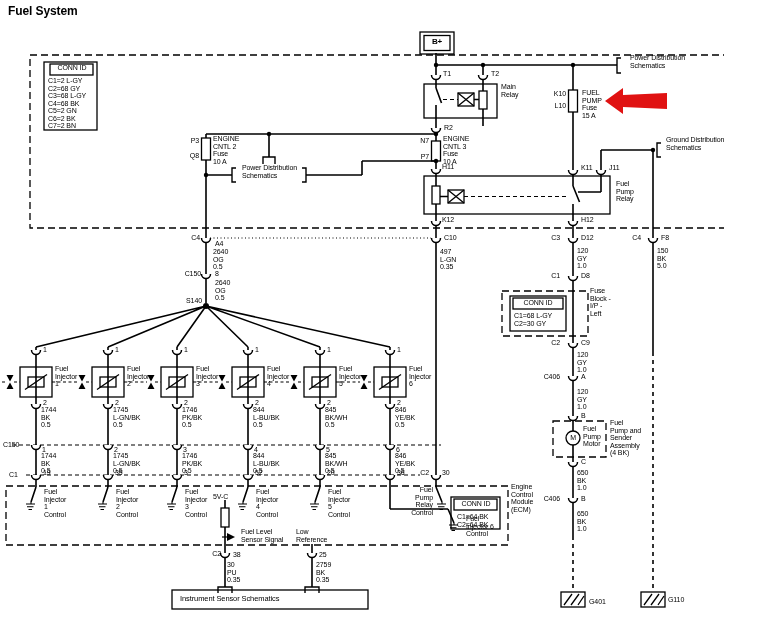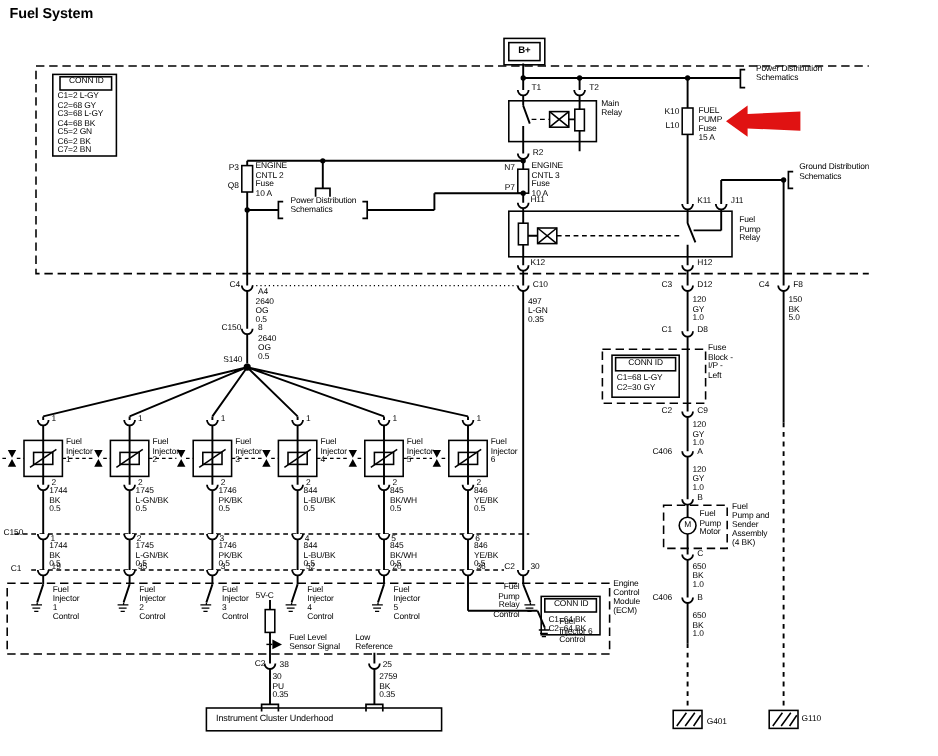--- a/index.html
+++ b/index.html
@@ -450,21 +450,21 @@
 Reference</div>
       <div class="lbl" style="top: 550px; right: 561px; text-align: right;">C2</div>
       <div class="lbl" style="top: 551px; left: 233px;">38</div>
       <div class="lbl" style="top: 561px; left: 227px;">30
 PU
 0.35</div>
       <div class="lbl" style="top: 551px; left: 319px;">25</div>
       <div class="lbl" style="top: 561px; left: 316px;">2759
 BK
 0.35</div>
-      <div class="lbl" style="top: 595px; left: 180px; font-size: 7.5px; line-height: 8.1px;">Instrument Cluster Underhood</div>
+      <div class="lbl" style="top: 595px; left: 180px; font-size: 7.5px; line-height: 8.1px;">Instrument Sensor Schematics</div>
       <div class="lbl" style="top: 500px; left: 455px; width: 42px; text-align: center;">CONN ID</div>
       <div class="lbl" style="top: 513px; left: 457px;">C1=64 BK
 C2=64 BK</div>
       <div class="lbl" style="top: 483px; left: 511px;">Engine
 Control
 Module
 (ECM)</div>
     </div>
 </div>
 

